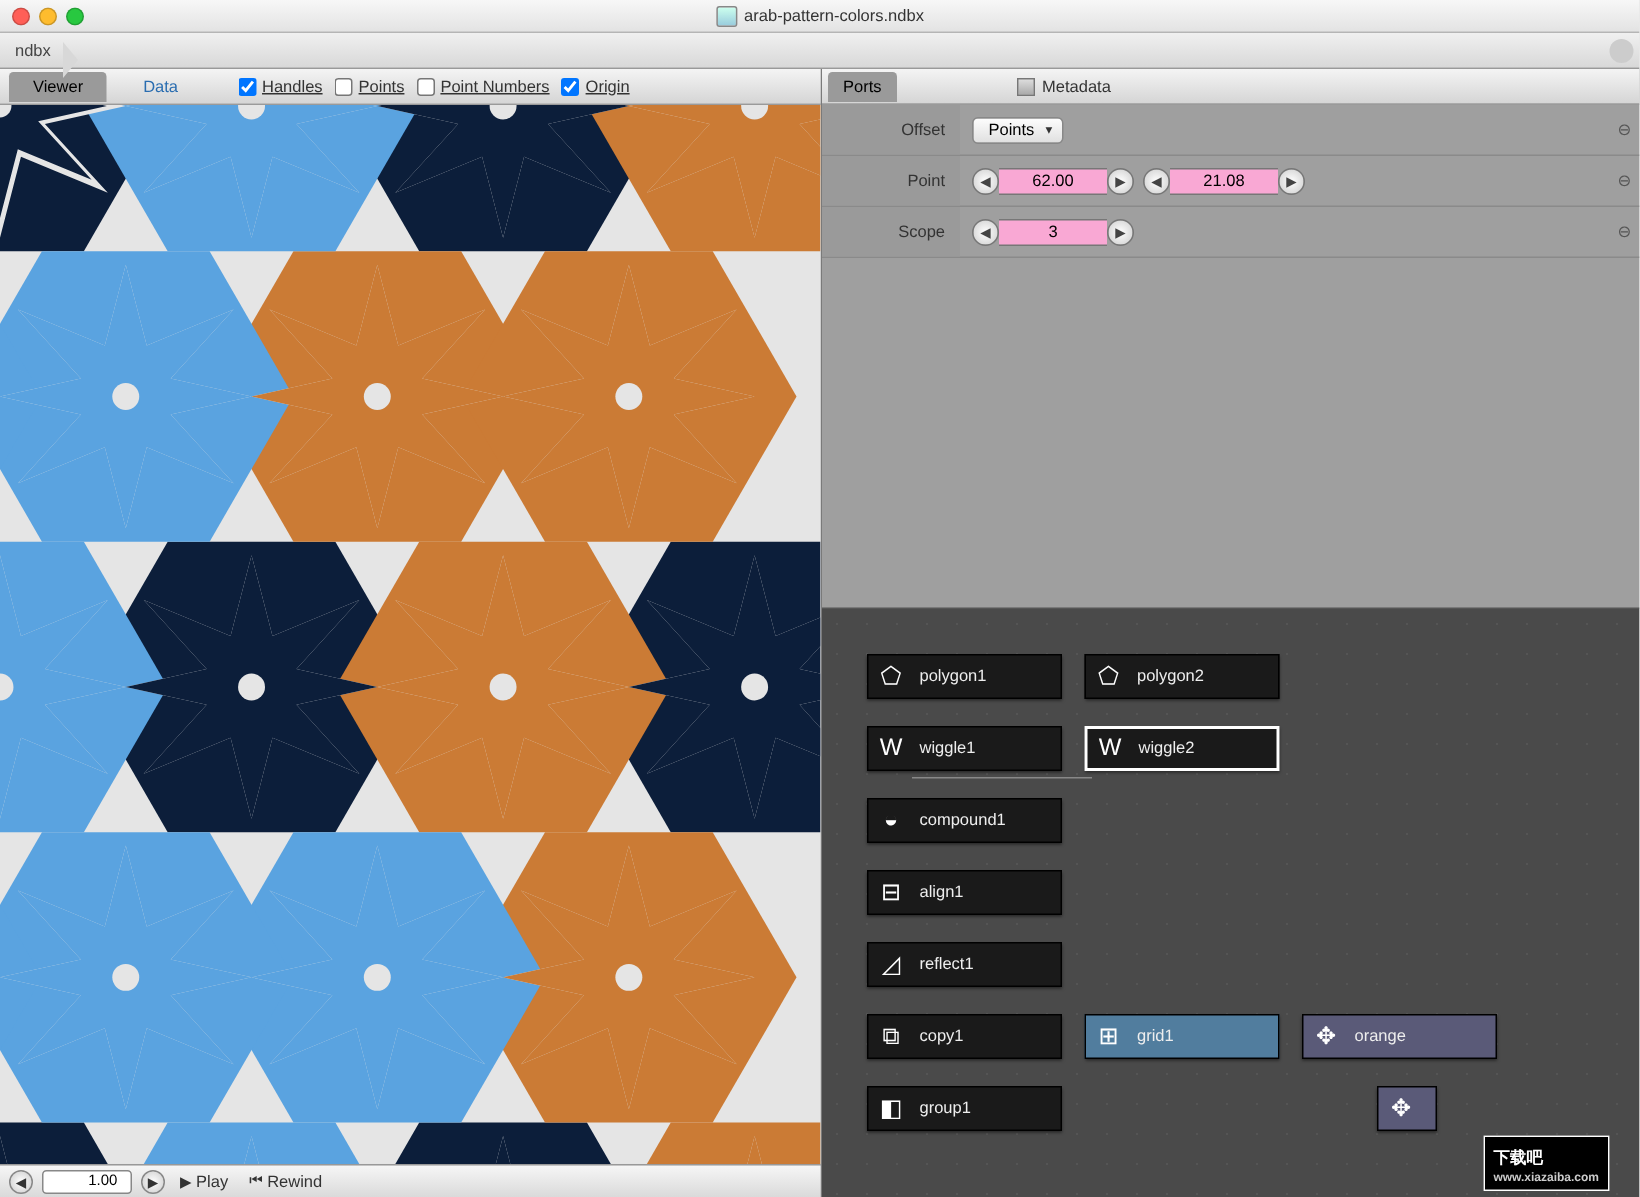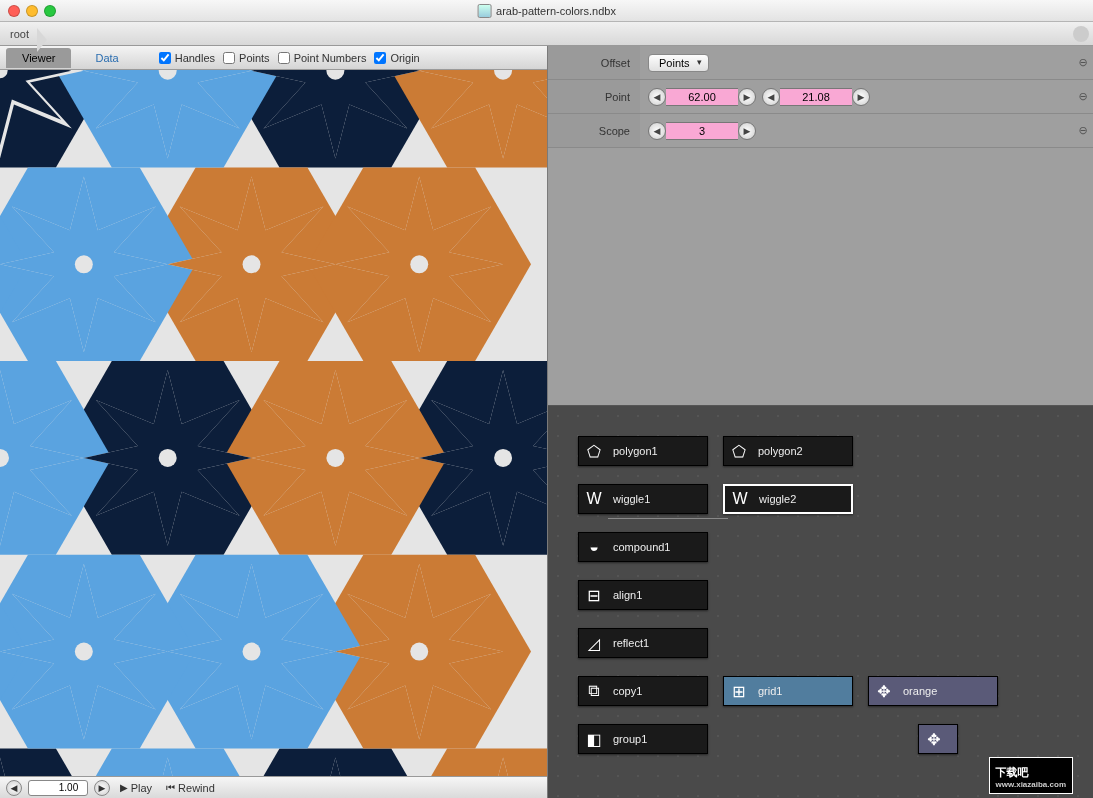--- a/index.html
+++ b/index.html
@@ -22,21 +22,21 @@
 
 .main { display:flex; height:752px; }
 .left { width:548px; display:flex; flex-direction:column; border-right:1px solid #7a7a7a;}
 .right { flex:1; display:flex; flex-direction:column; }
 
 
 .tabrow { height:24px; background:linear-gradient(#f4f4f4,#d5d5d5); border-bottom:1px solid #9a9a9a; display:flex; align-items:center; padding:0 6px; gap:8px;}
 .tabrow .tab { padding:4px 16px; color:#555; border-radius:3px 3px 0 0; cursor:default;}
 .tabrow .tab.active { background:#9a9a9a; color:#000; }
 .tabrow .sep { width:8px;}
-.chk { display:flex; align-items:center; gap:4px; color:#333;}
+.chk { display:flex; align-items:center; gap:4px; color:#333;text-decoration:underline;}
 .chk input{width:12px;height:12px;}
 
 
 .canvas { flex:1; background:#e5e5e5; position:relative; overflow:hidden;}
 .canvas svg{width:100%;height:100%;}
 
 
 .timeline { height:22px; background:linear-gradient(#f6f6f6,#dadada); border-top:1px solid #999; display:flex; align-items:center; gap:6px; padding:0 6px;}
 .stepbtn { width:16px; height:16px; border-radius:50%; background:radial-gradient(#fff,#ccc); border:1px solid #888; display:flex;align-items:center;justify-content:center;font-size:9px;color:#333;}
 .numbox { width:60px; height:16px; background:#fff; border:1px solid #888; border-radius:3px; text-align:center; line-height:14px; font-size:10px;padding-left:21px;}
@@ -83,21 +83,21 @@
     <div class="tl y"></div>
     <div class="tl g"></div>
   </div>
   <div class="title">
     <div class="fi"></div>
     <span>arab-pattern-colors.ndbx</span>
   </div>
 </div>
 
 <div class="crumb">
-  <span>root</span>
+  <span>ndbx</span>
   <div class="cap"></div>
 </div>
 
 <div class="main">
 
   <div class="left">
     <div class="tabrow">
       <div class="tab active">Viewer</div>
       <div class="tab" style="color:#2a6db0">Data</div>
       <div class="sep"></div>
@@ -217,20 +217,27 @@
         </div>
       <div class="tbtn">
           <span class="ico">⏮</span>
           <span>Rewind</span>
         </div>
     </div>
   </div>
 
   <div class="right">
     <div class="ports">
+      <div class="ports-head">
+        <div class="ht">Ports</div>
+        <div class="meta">
+            <div class="mi"></div>
+            <span>Metadata</span>
+          </div>
+      </div>
       <div class="prow">
         <div class="lbl">Offset</div>
         <div class="ctl">
             <div class="selctl">Points</div>
           </div>
         <div class="exp">⊖</div>
       </div>
       <div class="prow">
         <div class="lbl">Point</div>
         <div class="ctl">

